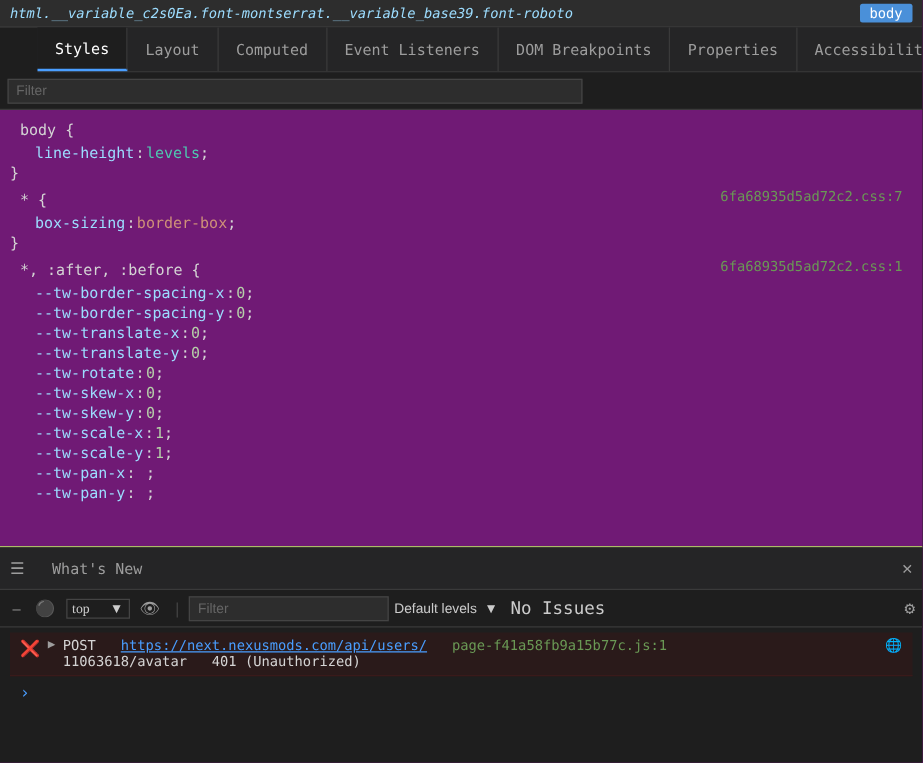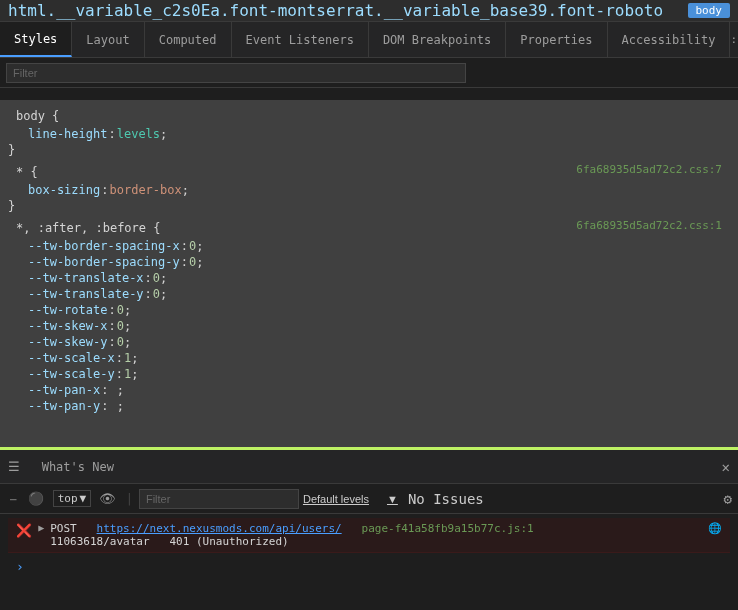--- a/index.html
+++ b/index.html
@@ -17,42 +17,44 @@
     .url-bar {
       background: #2d2d2d;
       height: 22px;
       display: flex;
       align-items: center;
       padding: 0 8px;
       border-bottom: 1px solid #3a3a3a;
     }
     .url-bar-text {
       color: #9cdcfe;
-      font-size: 16px;
+      font-size: 11px;
       flex: 1;
       overflow: hidden;
       white-space: nowrap;
+      font-style: italic;
     }
     .body-badge {
       background: #4a90d9;
       color: #fff;
       font-size: 11px;
       padding: 1px 8px;
       border-radius: 2px;
       margin-left: 4px;
     }
 
     
     .tab-bar {
       background: #252526;
       height: 36px;
       display: flex;
       align-items: stretch;
       border-bottom: 1px solid #3a3a3a;
       padding-left: 0;
+      margin-left: 30px;
     }
     .tab-item {
       padding: 0 14px;
       display: flex;
       align-items: center;
       cursor: pointer;
       font-size: 12px;
       color: #9d9d9d;
       border-right: 1px solid #3a3a3a;
       white-space: nowrap;
@@ -94,26 +96,25 @@
       font-size: 11px;
       height: 20px;
       width: 460px;
       padding: 0 6px;
       outline: none;
     }
     .filter-input::placeholder { color: #666; }
 
     
     .css-panel {
-      background: #404040;
+      background: #701a75;
       height: 350px;
       overflow-y: auto;
       padding: 4px 0;
-      border-bottom: 3px solid #bef264;
-      margin-top: 12px;
+      border-bottom: 1px solid #bef264;
     }
     .css-rule {
       padding: 2px 0;
     }
     .css-source {
       float: right;
       color: #6a9955;
       font-size: 11px;
       padding-right: 8px;
       cursor: pointer;
@@ -207,43 +208,43 @@
     }
     .top-selector {
       background: #1e1e1e;
       border: 1px solid #444;
       color: #ccc;
       font-size: 11px;
       padding: 1px 4px;
       display: flex;
       align-items: center;
       cursor: pointer;
-      gap: 2px;
+      gap: 16px;
+      font-family: Liberation Serif, serif;
     }
     .console-filter {
       background: #2d2d2d;
       border: 1px solid #444;
       color: #ccc;
       font-size: 11px;
       height: 20px;
       width: 160px;
       padding: 0 6px;
       outline: none;
     }
     .console-filter::placeholder { color: #666; }
     .default-levels {
       background: none;
       border: none;
       color: #ccc;
       font-size: 11px;
       cursor: pointer;
       display: flex;
       align-items: center;
-      gap: 18px;
-      text-decoration: underline;
+      gap: 6px;
     }
     .no-issues {
       color: #ccc;
       font-size: 14px;
       padding: 2px 6px;
     }
     .gear-btn {
       color: #9d9d9d;
       cursor: pointer;
       font-size: 14px;

